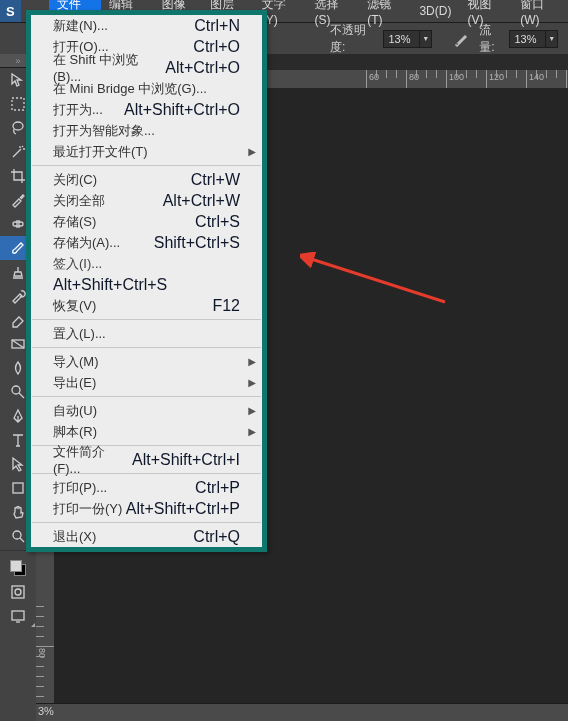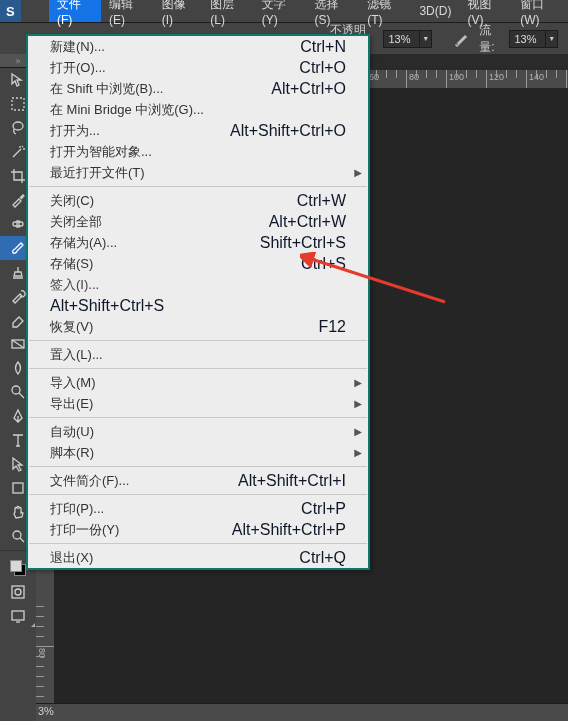--- a/index.html
+++ b/index.html
@@ -37,21 +37,21 @@
 .tool.active { background: #2f6cb3; }
 .tool .dot { position: absolute; right: 1px; bottom: 1px; width: 0; height: 0; border-right: 4px solid #aaa; border-top: 4px solid transparent; }
 .tool svg { width: 16px; height: 16px; }
 .tool svg * { stroke: #d0d0d0; fill: none; stroke-width: 1.3; }
 .tool.active svg * { stroke: #fff; }
 .swatches { padding: 4px 0; display:flex; align-items:center; justify-content:center; }
 .swatches .box { width: 16px; height: 16px; position: relative; }
 .swatches .bg { position:absolute; top:4px; left:4px; width:12px; height:12px; background:#000; border:1px solid #888; }
 .swatches .fg { position:absolute; width:12px; height:12px; background:#d8d8d8; border:1px solid #888; }
 
-.dropdown { position: absolute; top: 34px; left: 26px; width: 344px; background: #ededed; border: 2px solid #0f766e; box-shadow: 2px 2px 4px rgba(0,0,0,0.3); font-size: 13px; color: #333; z-index: 20; }
+.dropdown { position: absolute; top: 10px; left: 26px; width: 241px; background: #ededed; border: 5px solid #0f766e; box-shadow: 2px 2px 4px rgba(0,0,0,0.3); font-size: 13px; color: #333; z-index: 20; }
 .menuItem { height: 21px; display: flex; align-items: center; padding: 0 22px 0 22px; position: relative; }
 .menuItem.disabled { color: #404040; }
 .menuItem .label { flex: 1; }
 .menuItem .sc { color: #0f172a; font-size: 16px; }
 .menuItem .sub { position:absolute; right:6px; font-size:10px; color:#555; }
 .sep { height: 1px; background: #c8c8c8; margin: 3px 1px; }
 
 .arrow { position: absolute; z-index: 30; pointer-events: none; }
 
 .statusbar { position: absolute; bottom: 0; left: 36px; right: 0; height: 18px; background: #4a4a4a; border-top: 1px solid #1c1c1c; }
@@ -321,26 +321,26 @@
     <div class="sep"></div>
     <div class="menuItem">
       <span class="label">关闭(C)</span>
       <span class="sc">Ctrl+W</span>
     </div>
     <div class="menuItem">
       <span class="label">关闭全部</span>
       <span class="sc">Alt+Ctrl+W</span>
     </div>
     <div class="menuItem">
+      <span class="label">存储(S)</span>
+      <span class="sc">Ctrl+S</span>
+    </div>
+    <div class="menuItem">
       <span class="label">存储为(A)...</span>
       <span class="sc">Shift+Ctrl+S</span>
-    </div>
-    <div class="menuItem">
-      <span class="label">存储(S)</span>
-      <span class="sc">Ctrl+S</span>
     </div>
     <div class="menuItem disabled">
       <span class="label">签入(I)...</span>
     </div>
     <div class="menuItem">
       <span class="sc">Alt+Shift+Ctrl+S</span>
     </div>
     <div class="menuItem">
       <span class="label">恢复(V)</span>
       <span class="sc">F12</span>

